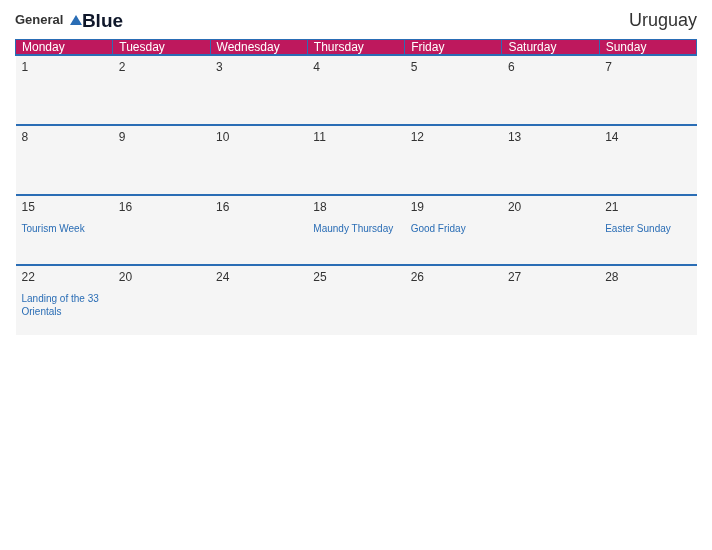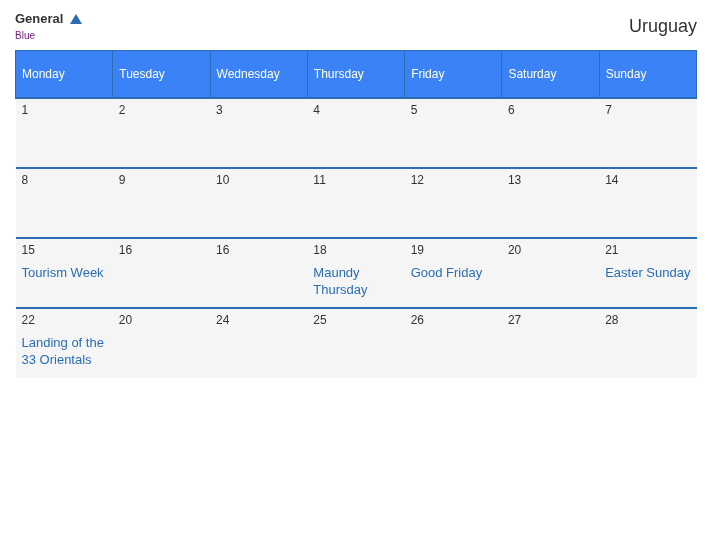--- a/index.html
+++ b/index.html
@@ -18,32 +18,32 @@
     }
     
     .header {
       display: flex;
       justify-content: space-between;
       align-items: center;
       margin-bottom: 8px;
     }
     .logo {
       display: flex;
-      flex-direction: column;
+      flex-direction: row;
       line-height: 1;
     }
     .logo-general {
       font-size: 13px;
       font-weight: bold;
       color: #333;
     }
     .logo-blue {
-      font-size: 10px;
-      font-weight: normal;
-      color: #701a75;
+      font-size: 19px;
+      font-weight: bold;
+      color: #0f172a;
     }
     .logo-triangle {
       display: inline-block;
       width: 0;
       height: 0;
       border-left: 6px solid transparent;
       border-right: 6px solid transparent;
       border-bottom: 10px solid #2a6db5;
       margin-left: 2px;
       vertical-align: middle;
@@ -60,25 +60,25 @@
       color: #333;
       min-width: 80px;
       text-align: right;
     }
     
     .calendar {
       width: 100%;
       border-collapse: collapse;
     }
     .calendar thead tr th {
-      background: #3b82f6;
+      background: #be185d;
       color: #fff;
       font-size: 12px;
       font-weight: normal;
-      padding: 16px 6px;
+      padding: 0 6px;
       text-align: left;
       border: 1px solid #2a6db5;
     }
     .calendar tbody tr td {
       vertical-align: top;
       padding: 4px 6px;
       font-size: 11px;
       color: #333;
       background: #f5f5f5;
       border: 1px solid #ccc;
@@ -88,21 +88,21 @@
     .calendar tbody tr td.empty {
       background: #f5f5f5;
     }
     .day-number {
       font-size: 12px;
       color: #333;
       display: block;
       margin-bottom: 2px;
     }
     .event {
-      font-size: 13px;
+      font-size: 10px;
       color: #2a6db5;
       display: block;
       line-height: 1.3;
       margin-top: 8px;
     }
     
     .calendar tbody tr td {
       border-top: 2px solid #2a6db5;
       border-bottom: none;
       border-left: none;

